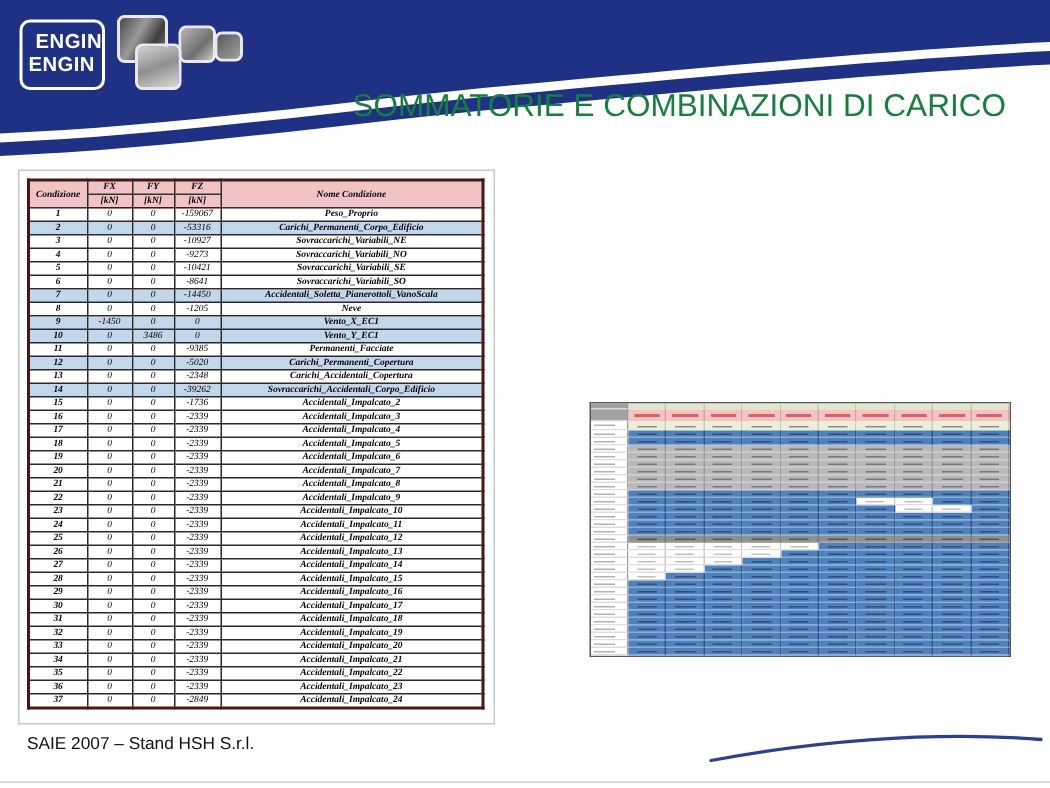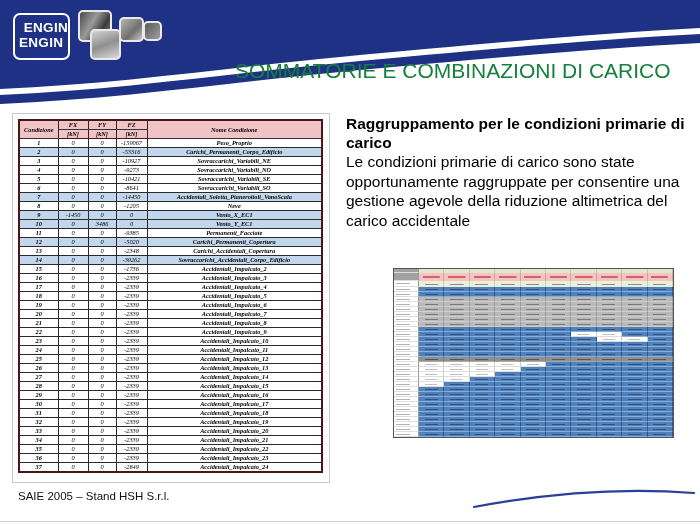--- a/index.html
+++ b/index.html
@@ -364,24 +364,20 @@
             <td class="n">37</td>
             <td class="num">0</td>
             <td class="num">0</td>
             <td class="num">-2849</td>
             <td class="nome">Accidentali_Impalcato_24</td>
           </tr>
         </tbody>
     </table>
   </div>
 
-  <div class="txt">
-    <div class="heading">Raggruppamento per le condizioni primarie di carico</div>
-    <div class="body">Le condizioni primarie di carico sono state opportunamente raggruppate per consentire una gestione agevole della riduzione altimetrica del carico accidentale</div>
-  </div>
 
   <div class="sheet">
       <div class="srow" style="height: 4px;">
         <div class="slabel scorner"></div>
         <div class="scell c-strip"></div>
         <div class="scell c-strip"></div>
         <div class="scell c-strip"></div>
         <div class="scell c-strip"></div>
         <div class="scell c-strip"></div>
         <div class="scell c-strip"></div>
@@ -801,19 +797,19 @@
         <div class="scell c-blue"></div>
         <div class="scell c-blue"></div>
         <div class="scell c-blue"></div>
         <div class="scell c-blue"></div>
         <div class="scell c-blue"></div>
         <div class="scell c-blue"></div>
         <div class="scell c-blue"></div>
       </div>
     </div>
 
-  <div class="f-left">SAIE 2005 – Stand HSH S.r.l.</div>
+  <div class="f-left">SAIE 2007 – Stand HSH S.r.l.</div>
   <svg class="f-swoosh" width="232" height="28" viewBox="0 0 232 28">
     <path d="M6,24 C70,12 150,4 226,10" fill="none" stroke="#2a3f96" stroke-width="2.2" stroke-linecap="round"></path>
   </svg>
   <div class="bottom-line"></div>
 
 </div>
 
 </body></html>

